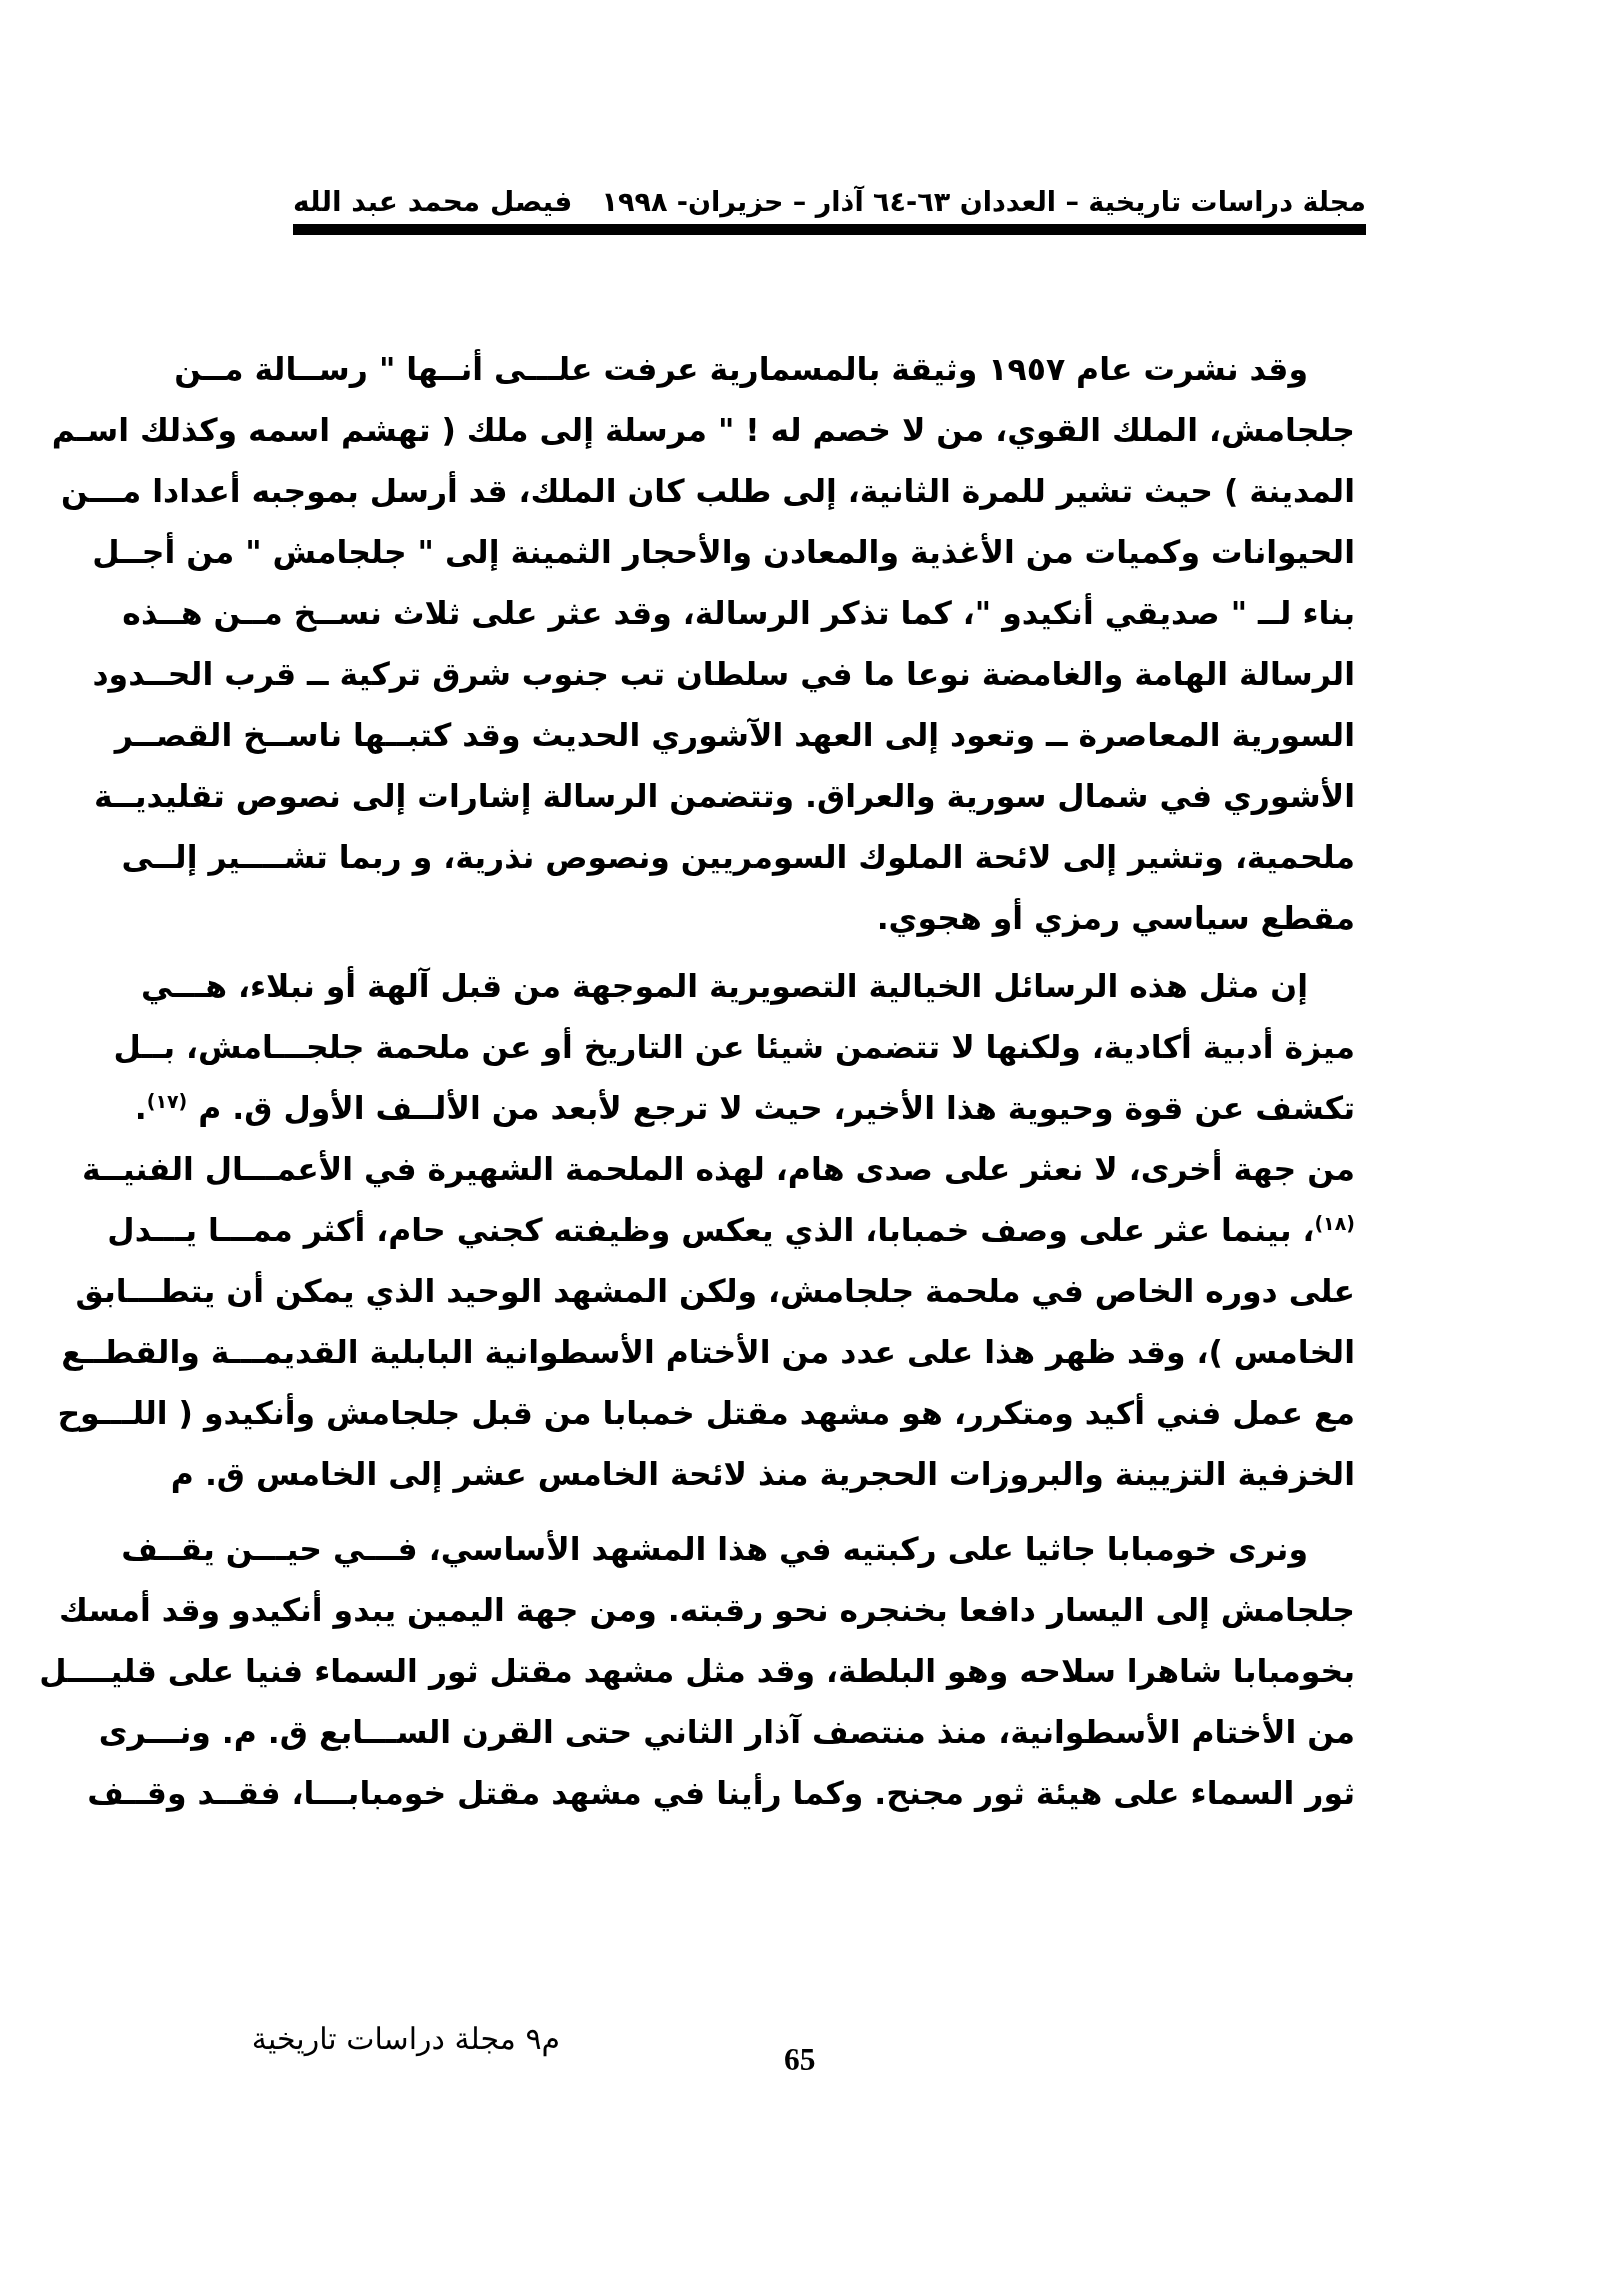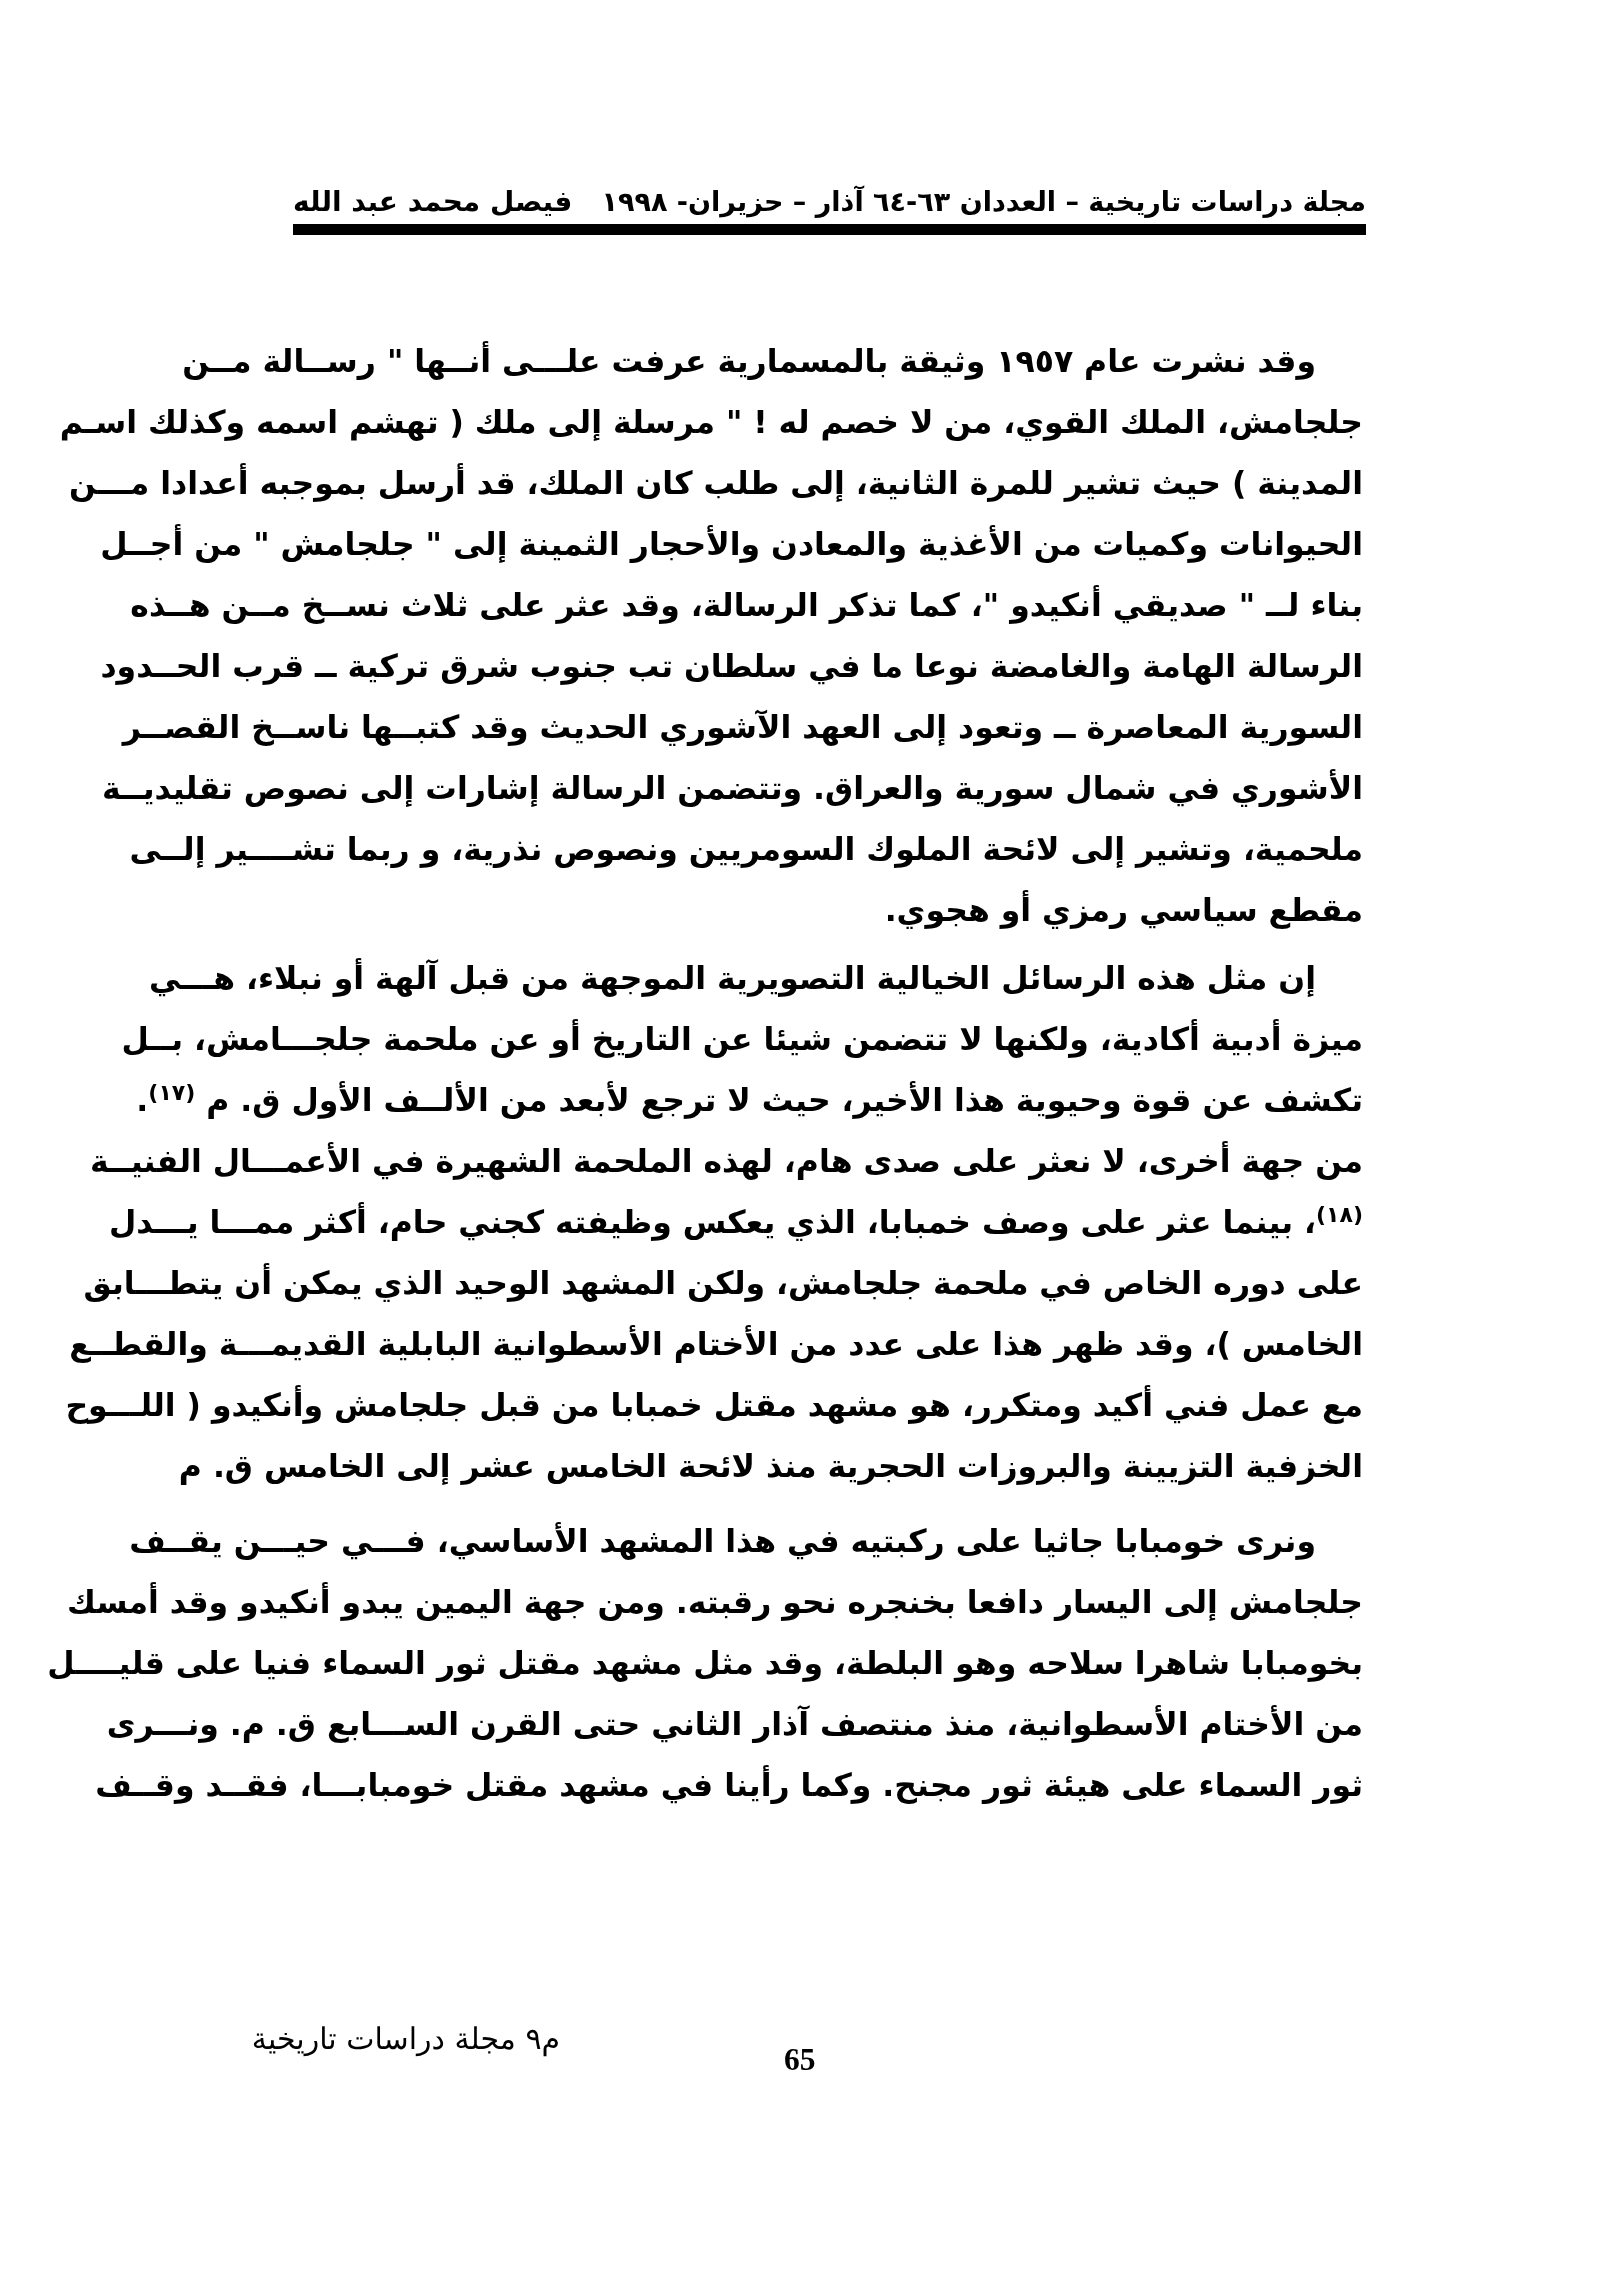--- a/index.html
+++ b/index.html
@@ -5,28 +5,28 @@
   html, body { margin: 0; padding: 0; background: #ffffff; }
   body { width: 1620px; height: 2273px; position: relative; overflow: hidden; color: #000; }
   .page { position: absolute; left: 0; top: 0; width: 1620px; height: 2273px; background: #fff; }
 
   .header { position: absolute; left: 293px; top: 180px; width: 1073px; height: 63px; direction: rtl; }
   .header .journal { position: absolute; right: 0; top: 6.3px; font-family: "DejaVu Sans", sans-serif; font-weight: bold; font-size: 27px; white-space: nowrap; text-align: right; }
   .header .author { position: absolute; left: 0; top: 4.7px; font-family: "DejaVu Sans", sans-serif; font-weight: bold; font-size: 28px; white-space: nowrap; }
   .header .rule { position: absolute; left: 0; right: 0; top: 44px; height: 11px; background: #000; }
 
   .body-text { position: absolute; left: 298px; top: 331px; width: 1065px; direction: rtl; font-family: "DejaVu Sans", sans-serif; font-weight: bold; font-size: 31.5px; line-height: 61px; }
-  .para { margin: 0; text-align: justify; text-align-last: right; }
+  .para { margin: 8px; text-align: justify; text-align-last: right; }
   .para .line { display: block; text-align: justify; text-align-last: justify; white-space: nowrap; }
   .para .line.last { text-align-last: right; }
   .para .line.indent { padding-right: 47px; }
   .p1 { position: absolute; top: 0; width: 100%; }
   .p2 { position: absolute; top: 617px; width: 100%; }
   .p3 { position: absolute; top: 1180px; width: 100%; }
-  sup { font-size: 22px; line-height: 0; }
+  sup { font-size: 19px; line-height: 0; }
 
   .footer { position: absolute; left: 236px; top: 2021px; width: 630px; height: 71px; }
   .footer .journal-foot { position: absolute; left: 15.8px; top: 0; direction: rtl; font-family: "DejaVu Serif", serif; font-size: 30px; white-space: nowrap; }
   .footer .page-number { position: absolute; left: 548px; top: 20.5px; font-family: "Liberation Serif", serif; font-weight: bold; font-size: 31.5px; }
 </style>
 </head>
 <body>
 
 <div class="page">
 

